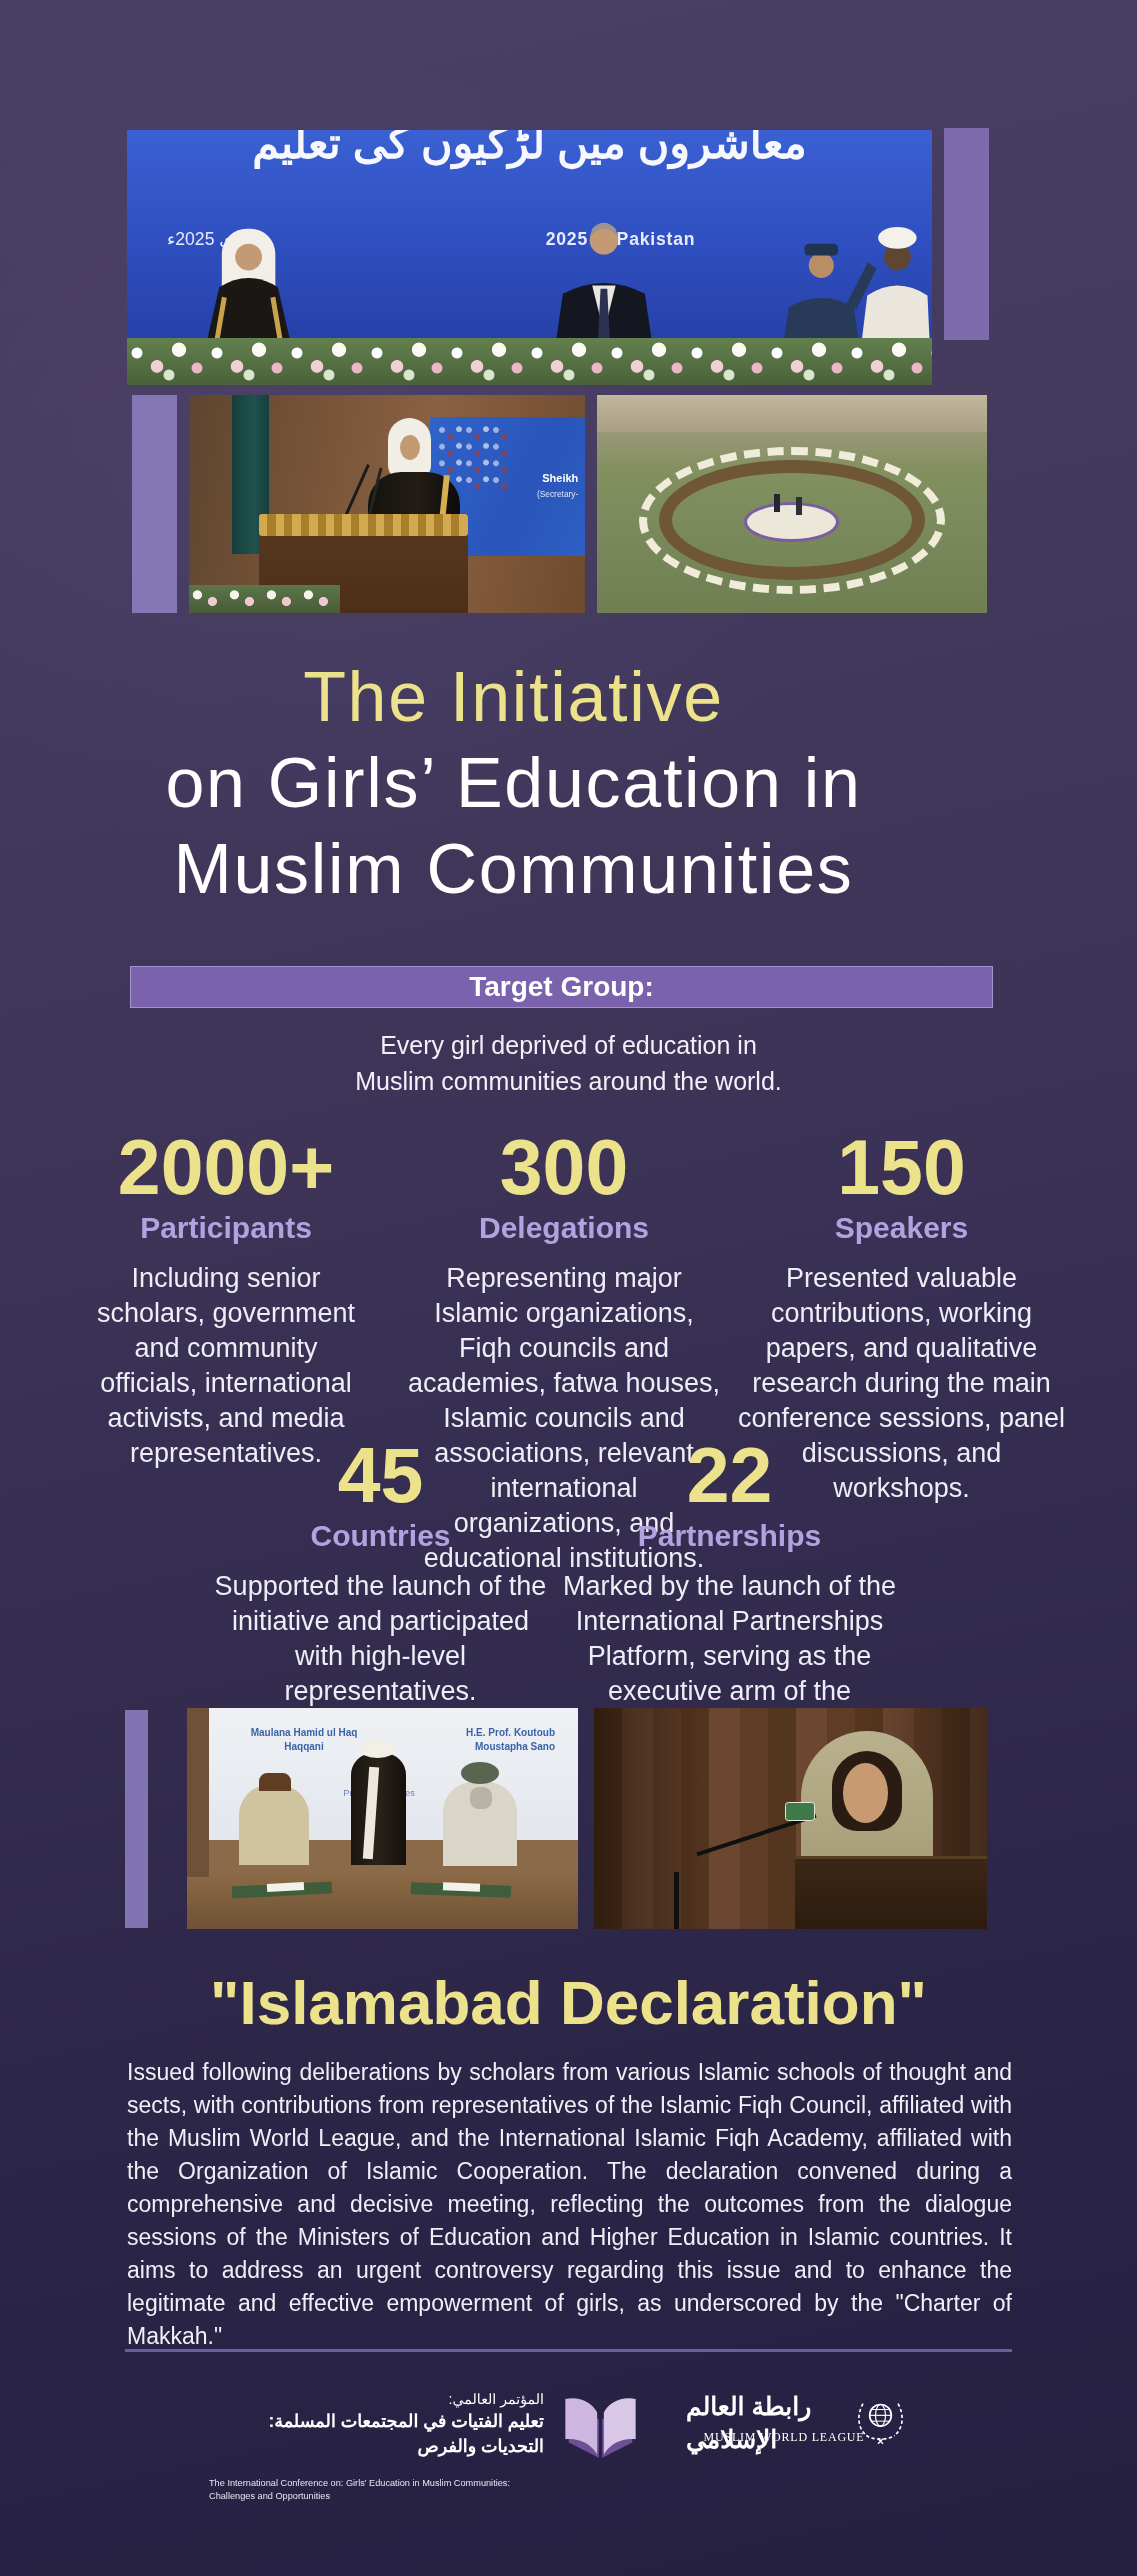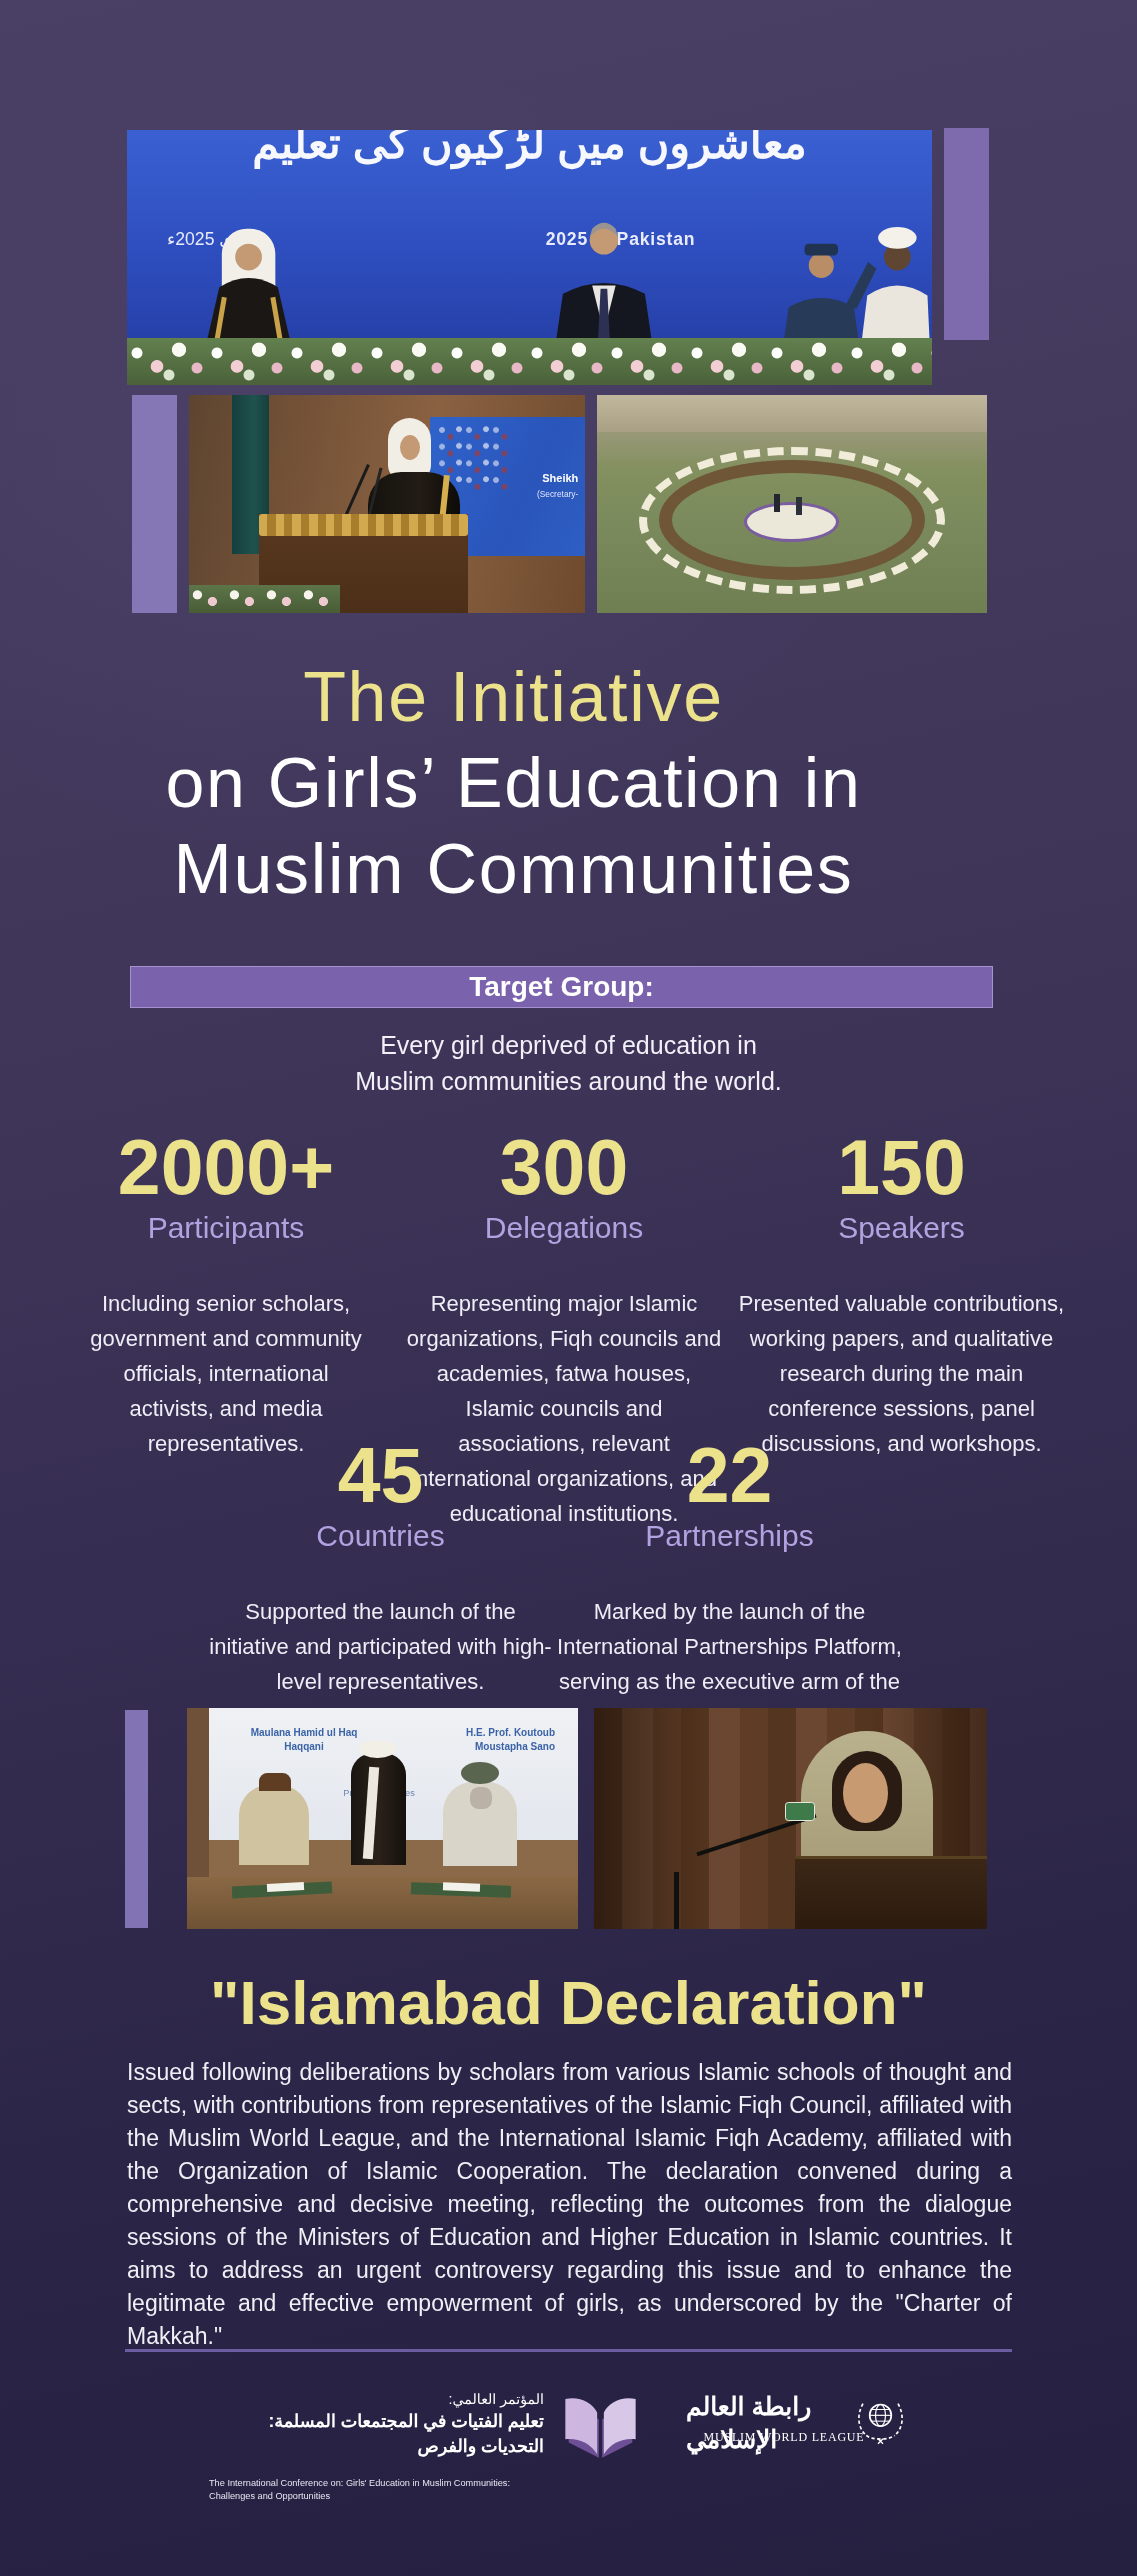--- a/index.html
+++ b/index.html
@@ -117,22 +117,22 @@
   #main-title .yellow{color:#ece28c;}
   
   #target-banner{left:130px;top:966px;width:863px;height:42px;background:#7b62ac;border:1.7px solid #a violet;box-sizing:border-box;}
   #target-banner{border:1.7px solid #a причем;}
   #target-banner{border:1.7px solid #a593ce;}
   #target-banner .t{width:100%;text-align:center;color:#ffffff;font-weight:bold;font-size:28px;line-height:40px;}
   #target-desc{left:0;top:1027px;width:1137px;text-align:center;color:#f2f0f8;font-size:25px;line-height:36px;}
   
   .stat{position:absolute;text-align:center;}
   .stat .value{font-size:77px;line-height:80px;font-weight:bold;color:#ece28c;}
-  .stat .label{font-size:30px;line-height:37px;font-weight:normal;color:#b3a2e0;margin-top:1.7px;}
-  .stat .desc{font-size:22px;line-height:35px;color:#efedf6;margin-top:40px;}
+  .stat .label{font-size:30px;line-height:37px;font-weight:bold;color:#b3a2e0;margin-top:1.7px;}
+  .stat .desc{font-size:27px;line-height:35px;color:#efedf6;margin-top:15px;}
   #stat-participants{left:84px;top:1127px;width:284px;}
   #stat-delegations{left:405px;top:1127px;width:318px;}
   #stat-speakers{left:734px;top:1127px;width:335px;}
   #stat-countries{left:205px;top:1435px;width:351px;}
   #stat-partnerships{left:554px;top:1435px;width:351px;}
   
   #declaration-title{left:0;top:1967px;width:1137px;text-align:center;font-size:62px;line-height:72px;font-weight:bold;color:#ece28c;}
   #declaration-body{left:127px;top:2056px;width:885px;font-size:23px;line-height:33px;color:#f1eff6;text-align:justify;}
   #footer-divider{left:125px;top:2349px;width:887px;height:3.3px;background:#6c5da2;}
   

